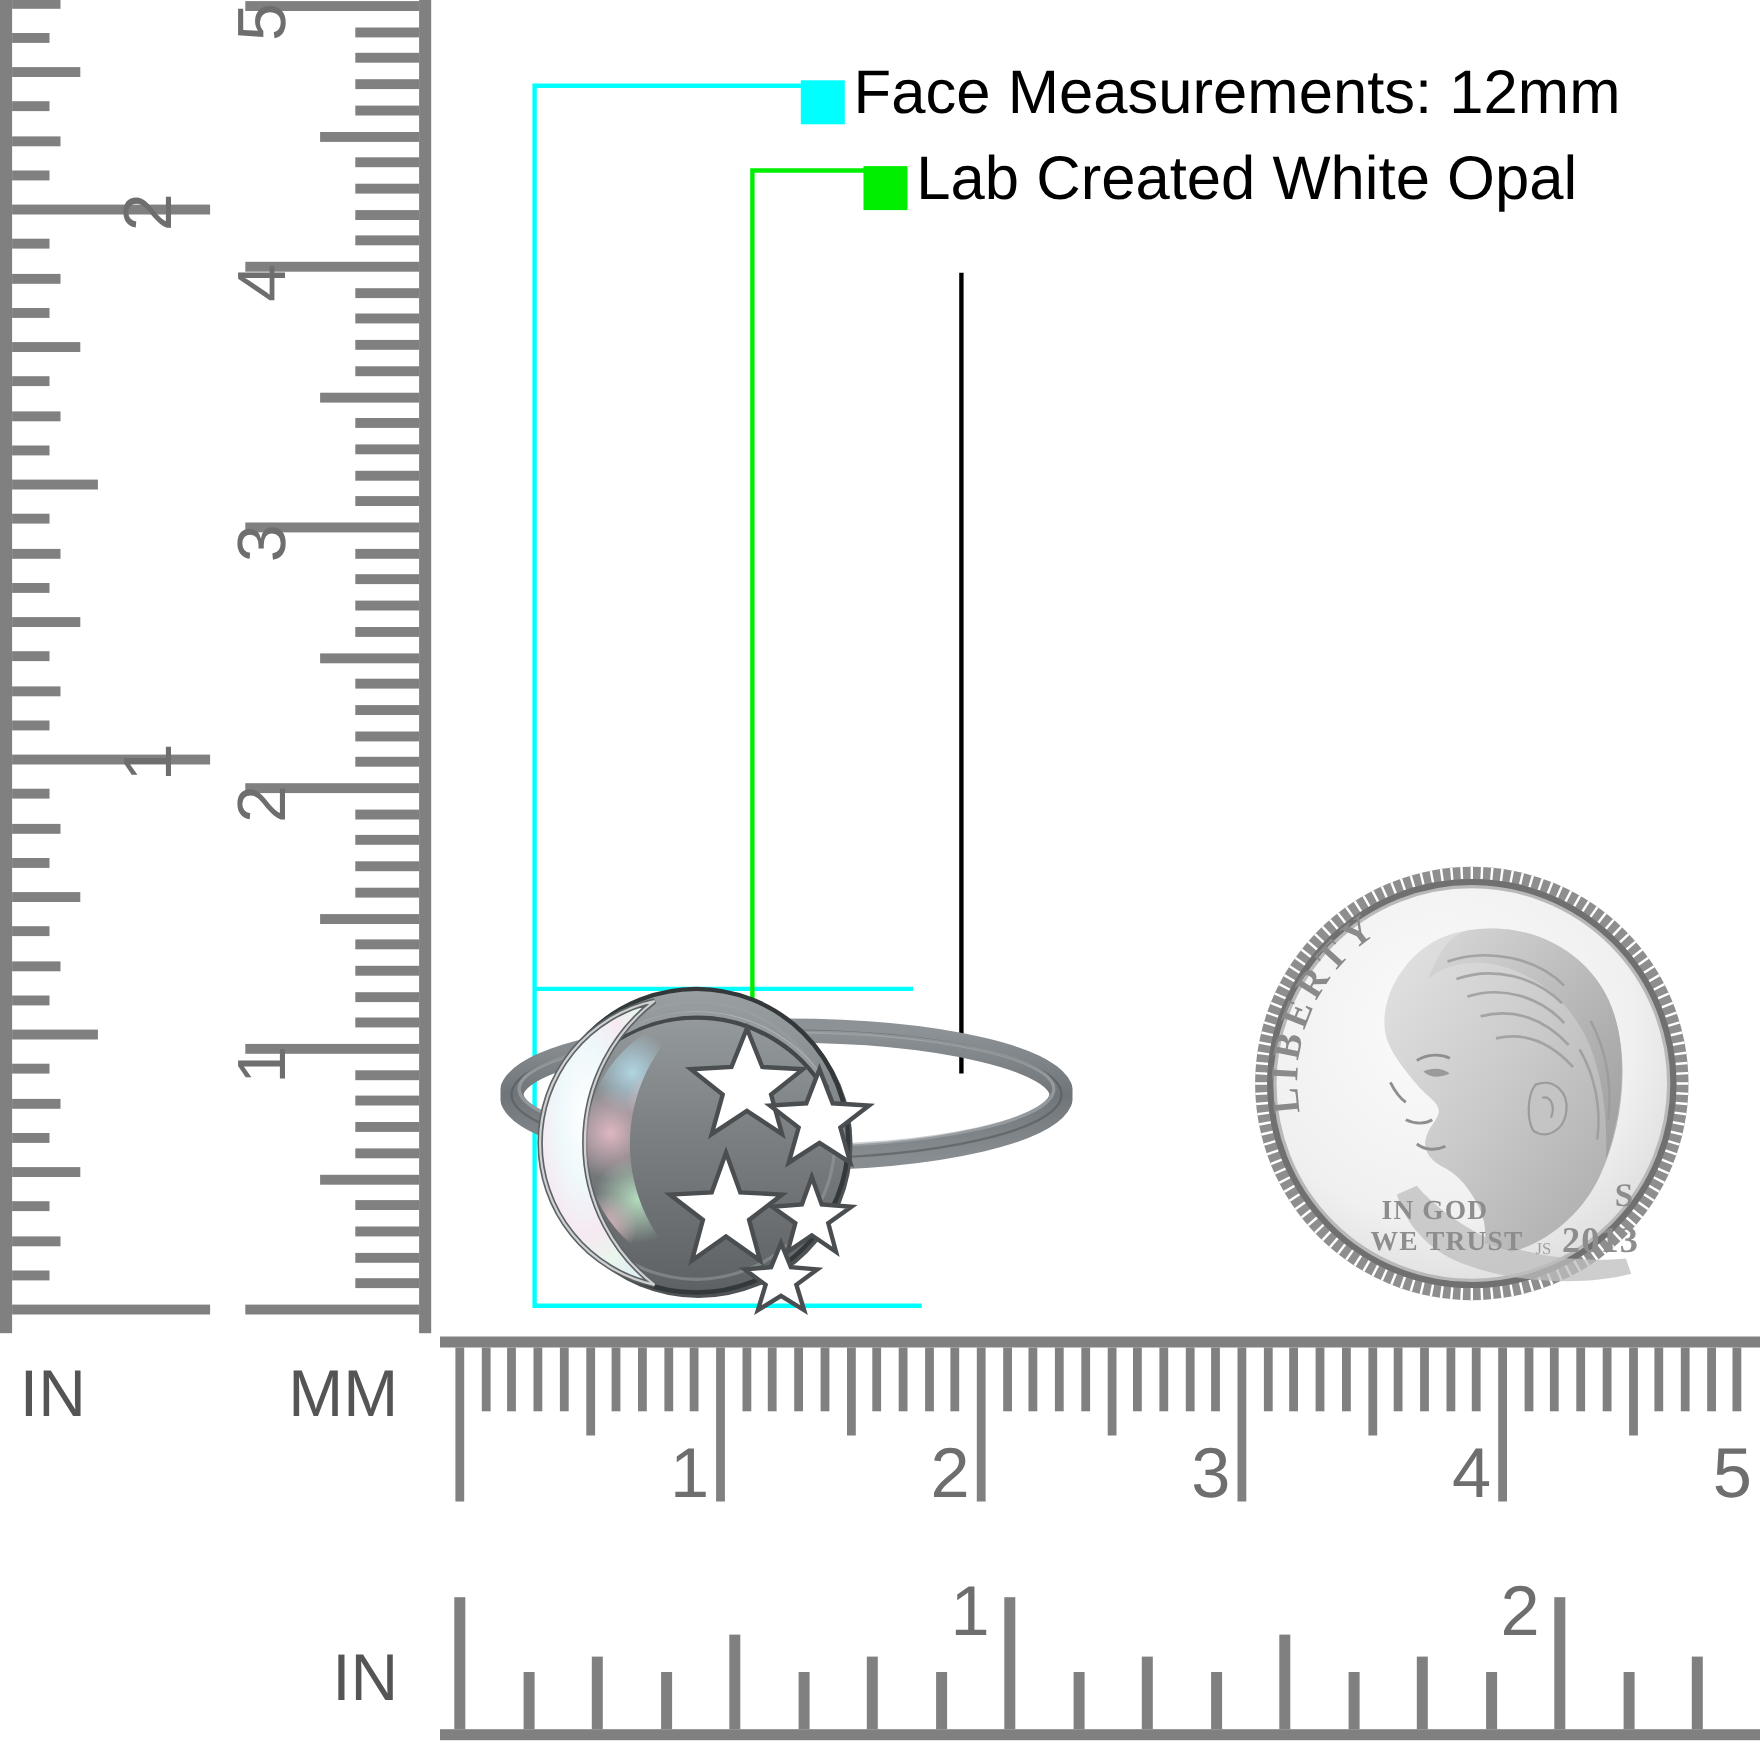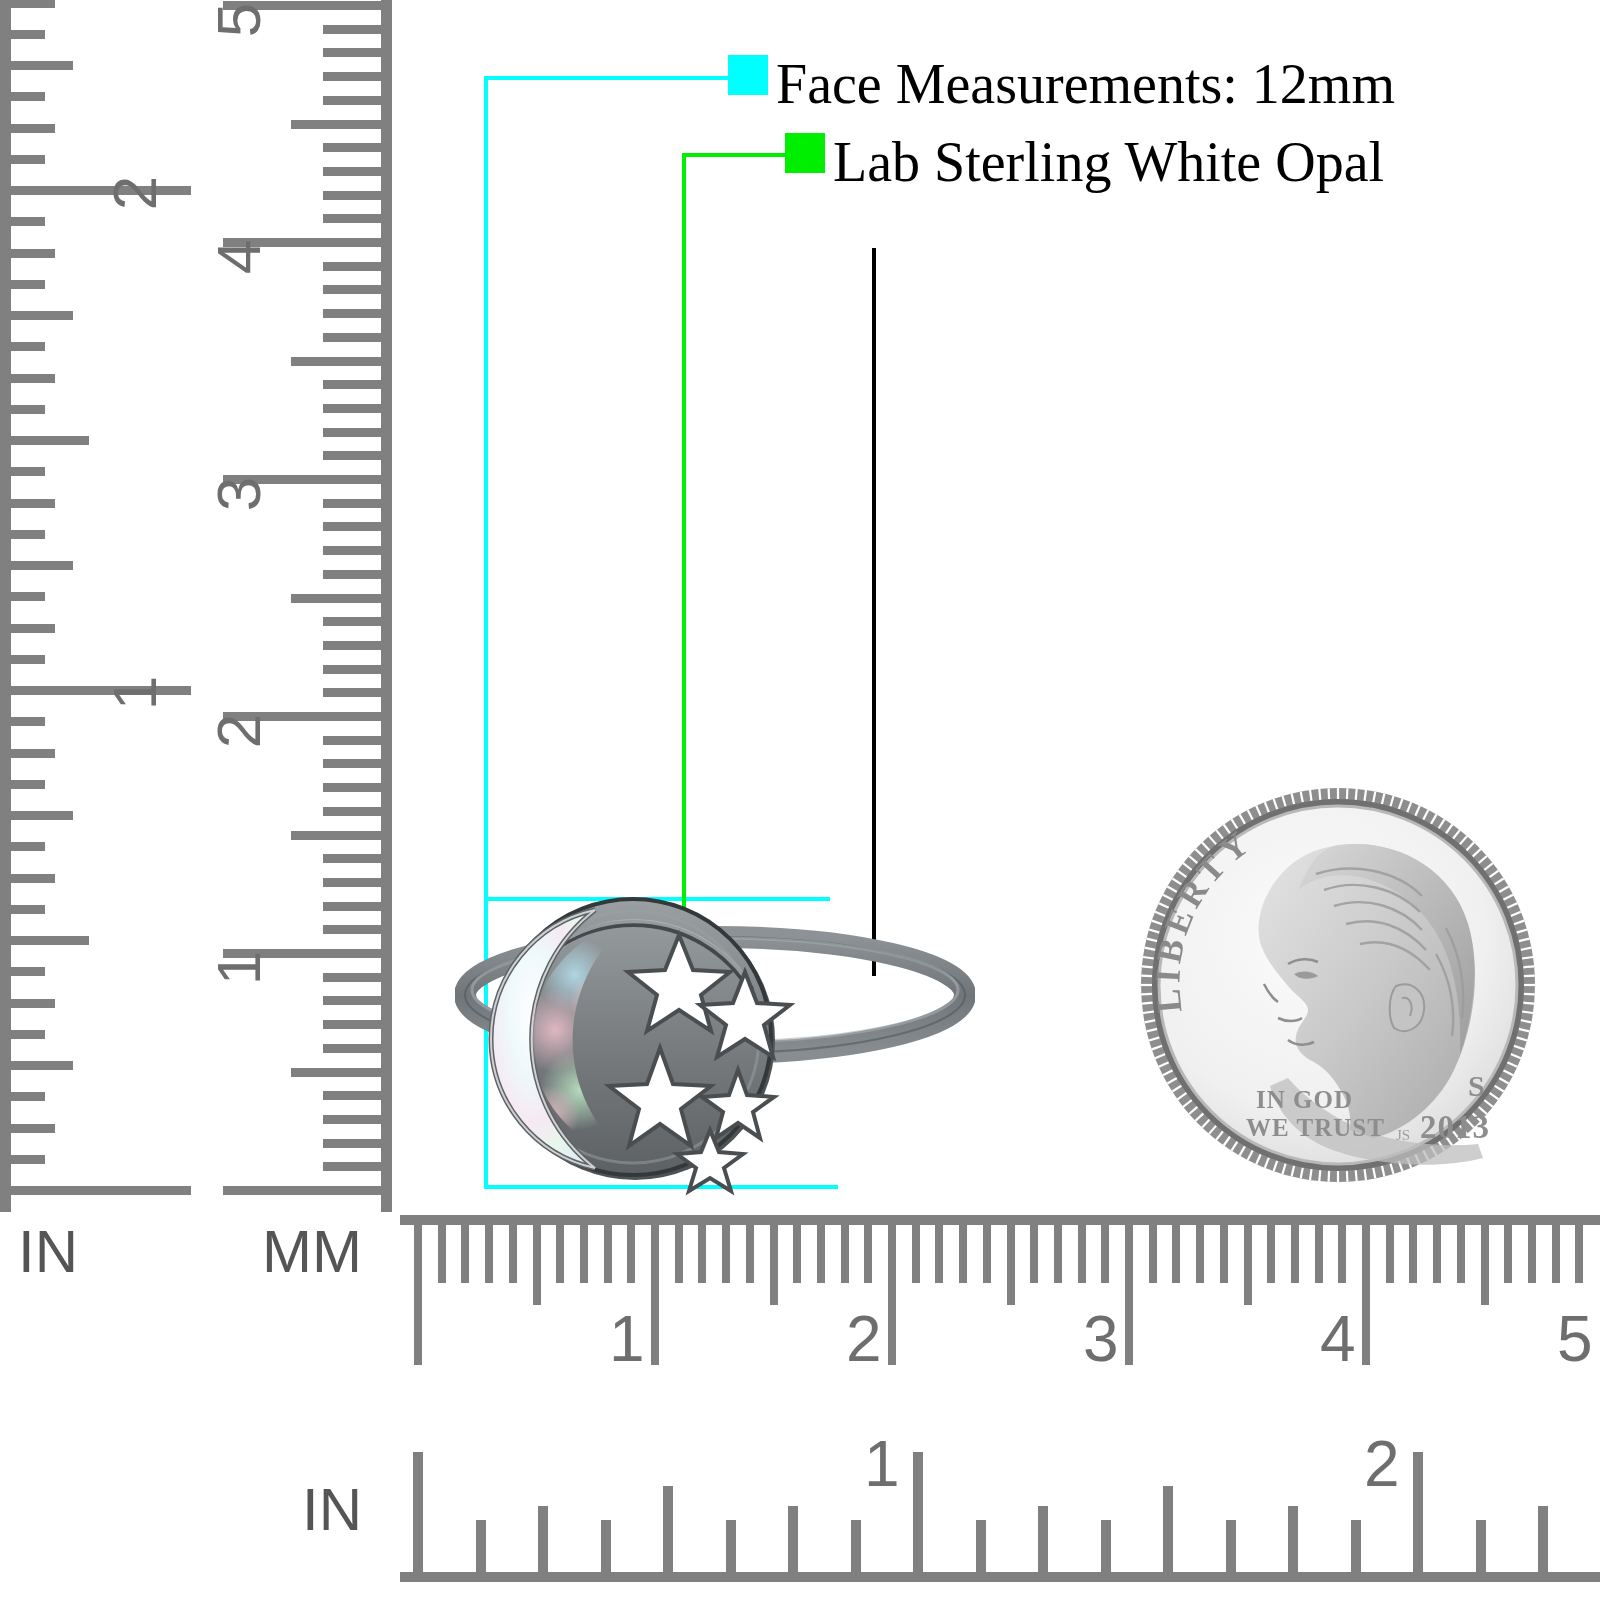--- a/index.html
+++ b/index.html
@@ -29,27 +29,27 @@
   #horizontal-mm-ruler .spine-top{position:absolute;left:0;top:0;width:1200px;height:10px;background:#808080;}
   .htick{position:absolute;top:10px;width:8px;background:#808080;}
   .hnum{position:absolute;color:#6e6e6e;font-size:64px;line-height:64px;}
 
   
   #horizontal-in-ruler{left:400px;top:1432px;width:1200px;height:168px;}
   #horizontal-in-ruler .spine-bottom{position:absolute;left:0;bottom:18px;width:1200px;height:10px;background:#808080;}
   .itick{position:absolute;bottom:28px;width:10px;background:#808080;}
   .inum{position:absolute;color:#6e6e6e;font-size:64px;line-height:64px;}
 
-  .axis-label{position:absolute;color:#555;font-size:60px;line-height:60px;}
+  .axis-label{position:absolute;color:#555;font-size:60px;line-height:60px;margin-top:15px;}
   #label-in{left:18px;top:1222px;}
   #label-mm{left:262px;top:1222px;}
   #label-in-bottom{left:302px;top:1480px;}
 
   
-  .legend-row{position:absolute;display:flex;align-items:flex-start;font-family:Liberation Serif, serif;}
+  .legend-row{position:absolute;display:flex;align-items:flex-end;}
   .swatch{width:40px;height:40px;flex:0 0 auto;}
   .legend-text{font-size:56px;line-height:58px;color:#000;margin-left:8px;white-space:nowrap;}
 
   #legend-face{left:728px;top:55px;}
   #legend-opal{left:785px;top:133px;}
   #legend-silver{left:855px;top:210px;}
 
   
   .leader{position:absolute;}
 
@@ -277,21 +277,21 @@
 
     <polyline id="leader-black" points="874,248 874,976" fill="none" stroke="#000000" stroke-width="4"></polyline>
   </svg>
 
   <div class="legend-row" id="legend-face">
     <span class="swatch" style="background:#00FFFF"></span>
     <span class="legend-text">Face Measurements: 12mm</span>
   </div>
   <div class="legend-row" id="legend-opal">
     <span class="swatch" style="background:#00EE00"></span>
-    <span class="legend-text">Lab Sterling White Opal</span>
+    <span class="legend-text">Lab Created White Opal</span>
   </div>
 
   <svg id="ring-product" viewBox="0 0 520 320">
     <defs>
       <linearGradient id="gMetal" x1="0" y1="0" x2="0" y2="1">
         <stop offset="0" stop-color="#9aa0a2"></stop>
         <stop offset="0.45" stop-color="#7d8184"></stop>
         <stop offset="1" stop-color="#5d6164"></stop>
       </linearGradient>
       <linearGradient id="gMetalBand" x1="0" y1="0" x2="0" y2="1">

